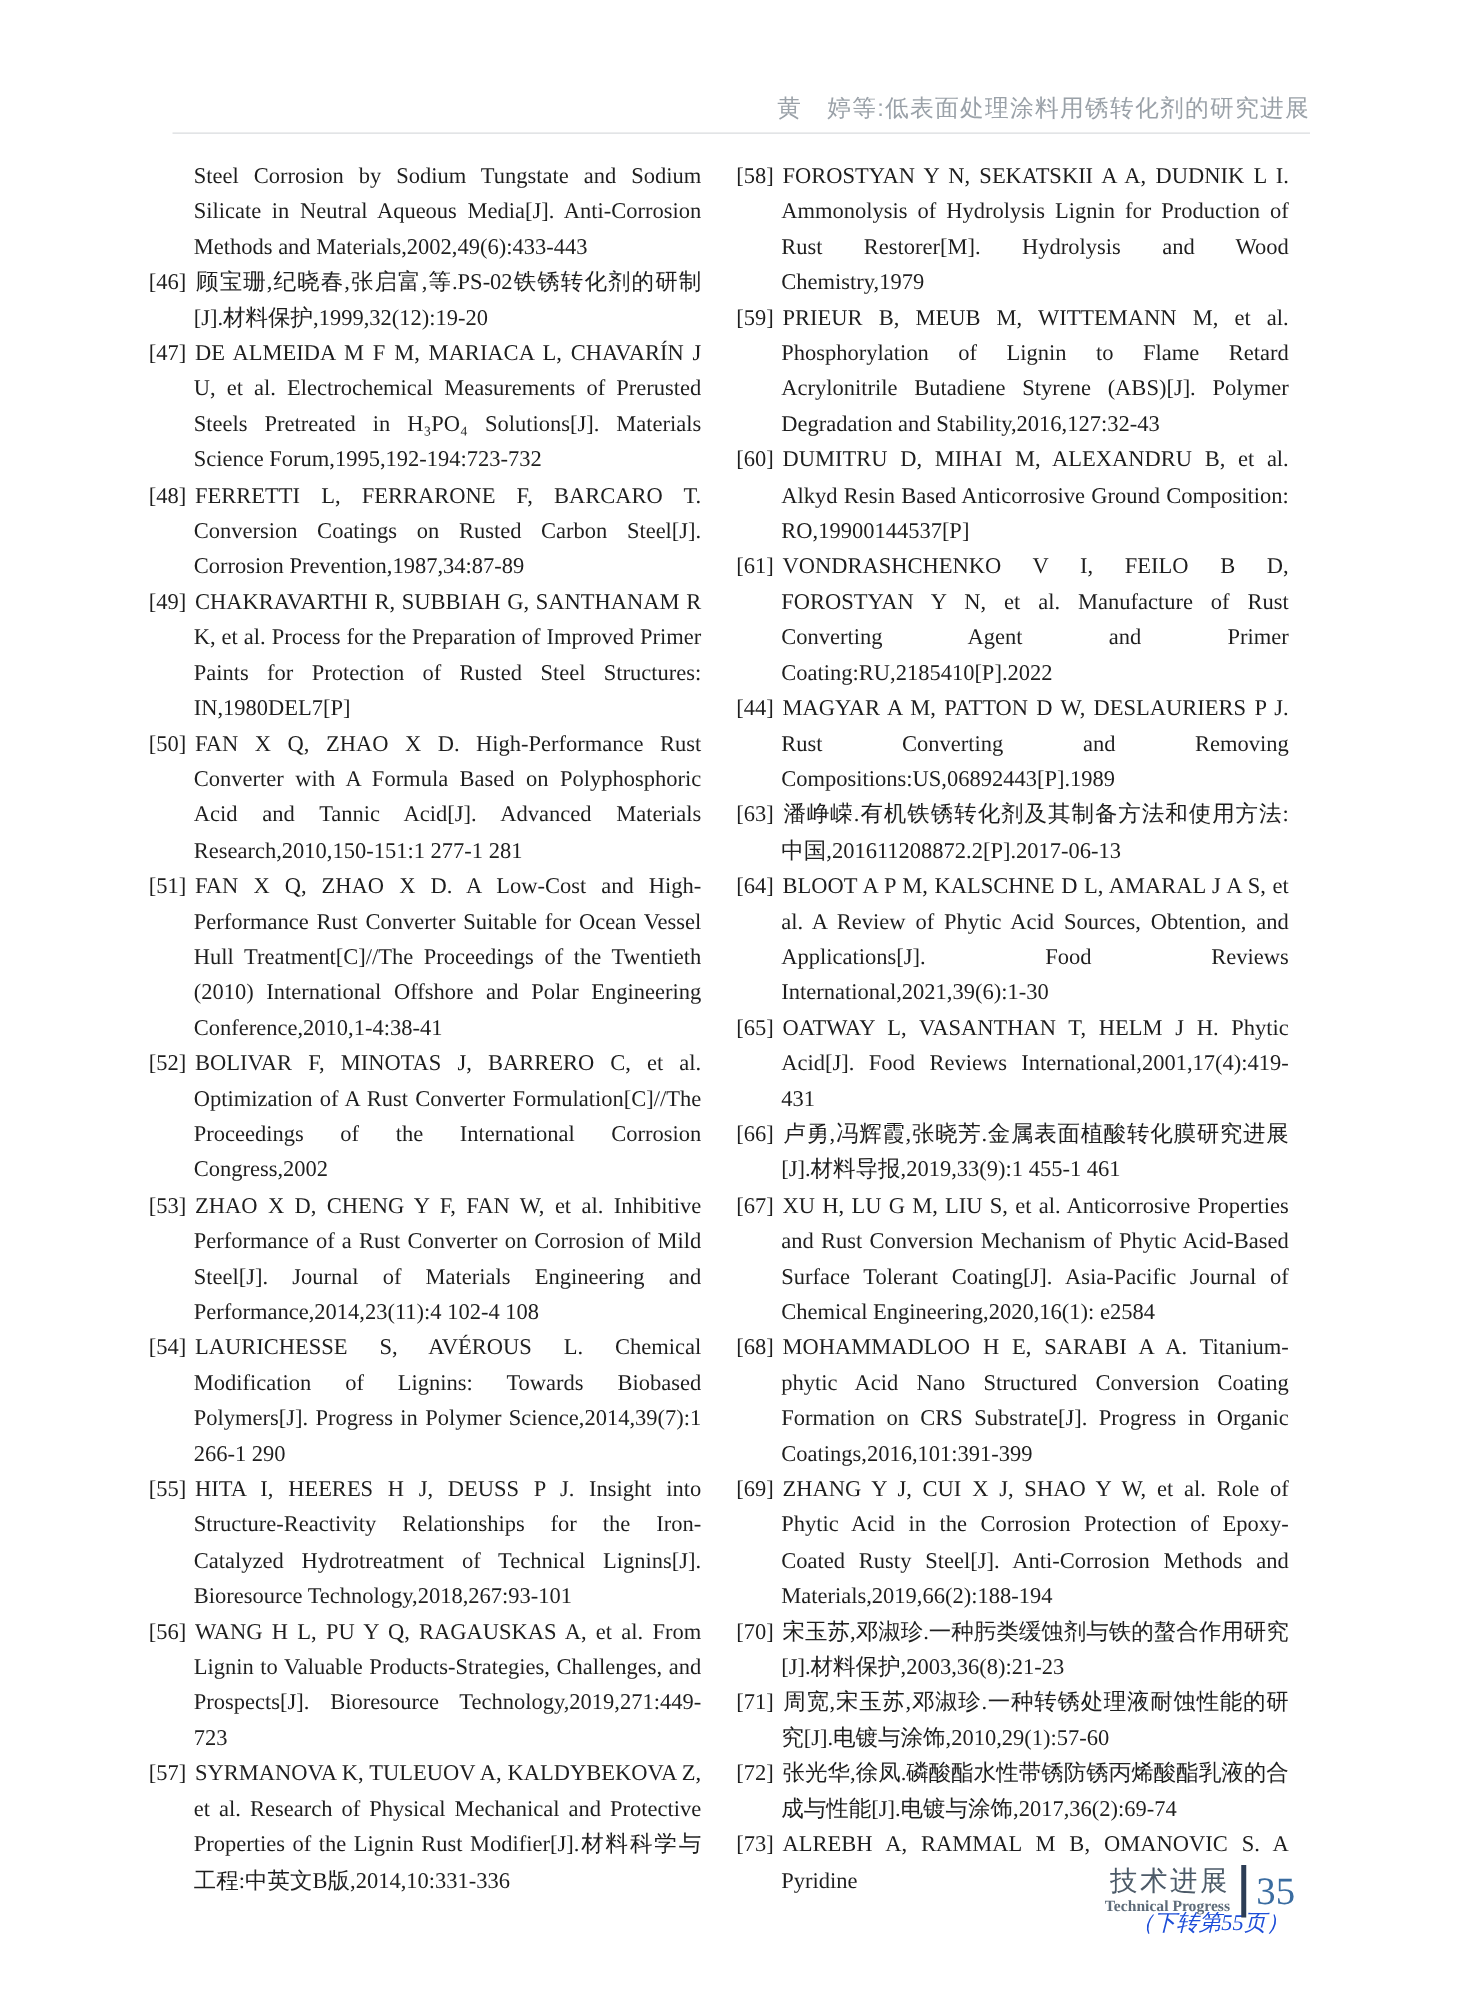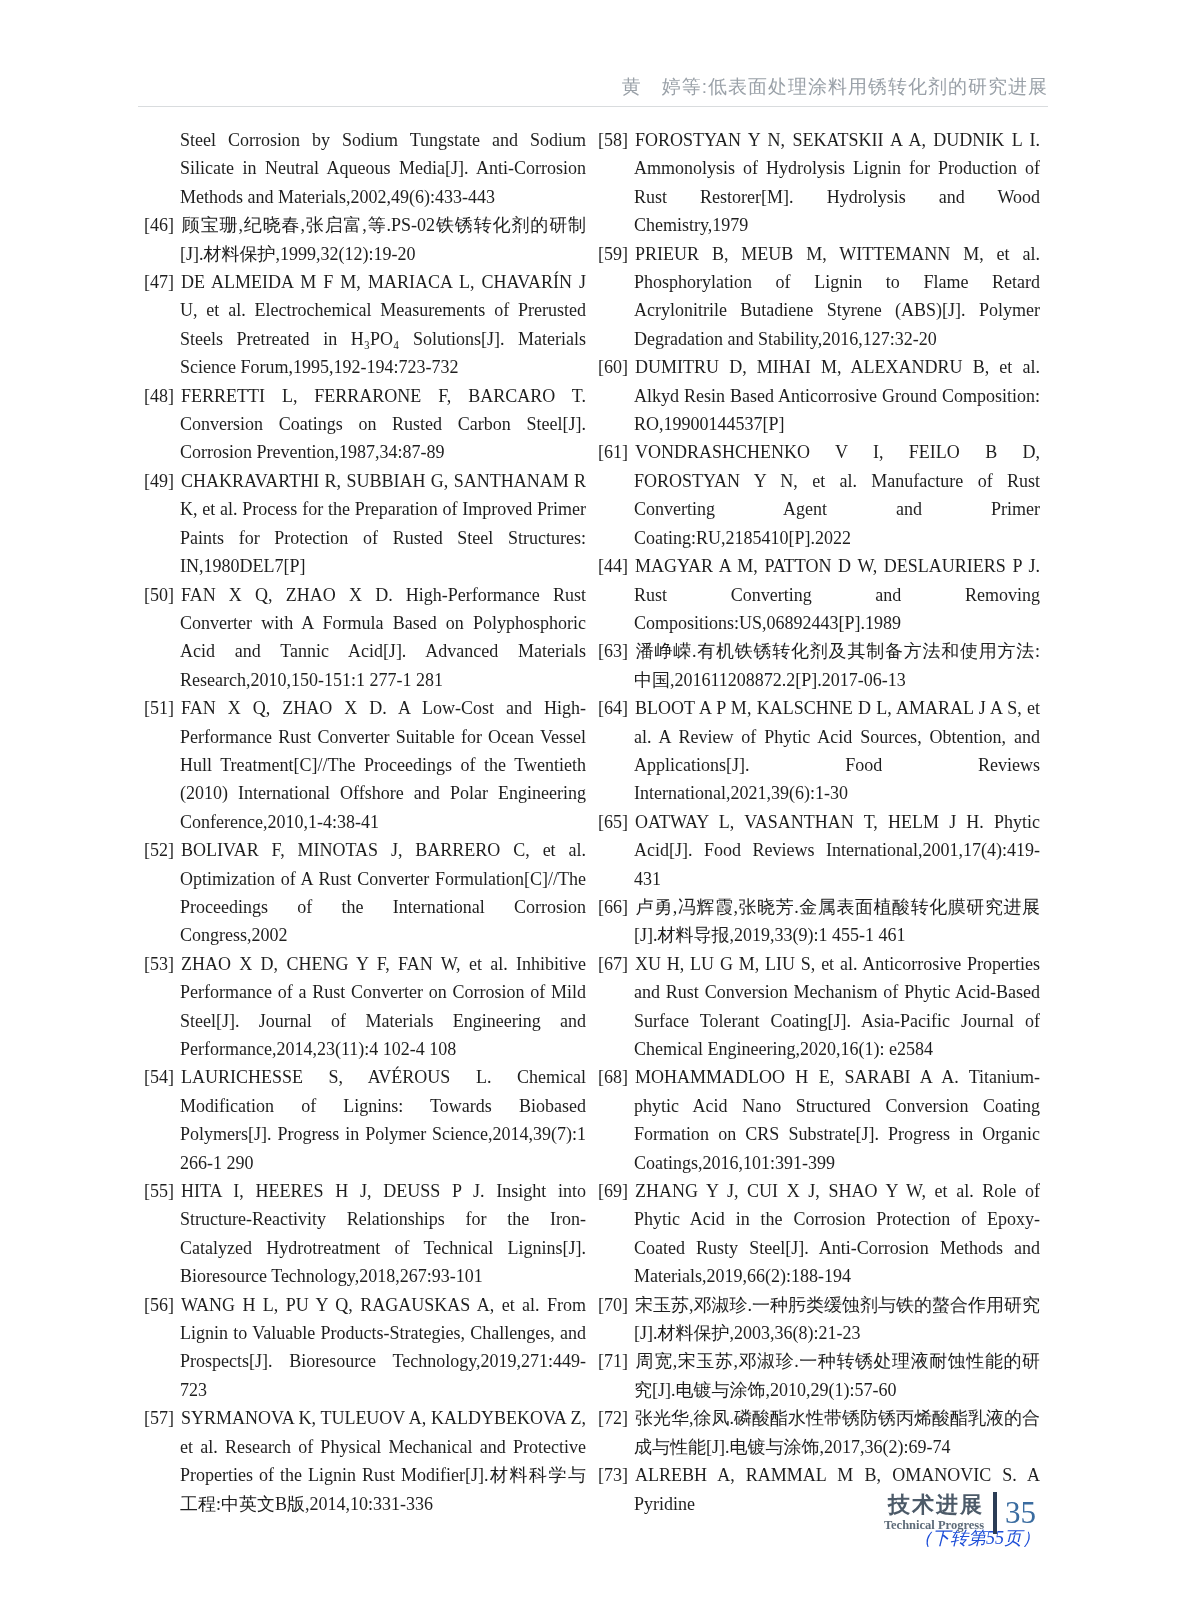--- a/index.html
+++ b/index.html
@@ -32,24 +32,24 @@
     position: absolute;
     top: 106px;
     left: 138px;
     width: 910px;
     height: 0;
     border-top: 1px solid #d9dcde;
   }
   .columns {
     position: absolute;
     top: 126px;
-    left: 144px;
+    left: 119px;
     width: 912px;
     display: flex;
-    gap: 12px;
+    gap: 28px;
   }
   .col {
     width: 442px;
     flex: 0 0 442px;
   }
   .ref, .ref-cont {
     margin: 0;
     font-size: 18px;
     line-height: 28.4px;
     text-align: justify;
@@ -82,21 +82,21 @@
     align-items: center;
   }
   .footer-section {
     display: flex;
     flex-direction: column;
     align-items: flex-end;
     margin-right: 9px;
   }
   .footer-cn {
     font-family: "Liberation Sans", "DejaVu Sans", sans-serif;
-    font-weight: 700;
+    font-weight: 400;
     font-size: 22px;
     line-height: 24px;
     color: #4c5a68;
     letter-spacing: 2px;
   }
   .footer-en {
     font-family: "Liberation Serif", "DejaVu Serif", serif;
     font-weight: 700;
     font-size: 12.5px;
     line-height: 16px;
@@ -137,21 +137,21 @@
       <p class="ref"><span class="ref-id">[52]</span><span class="ref-text">BOLIVAR F, MINOTAS J, BARRERO C, et al. Optimization of A Rust Converter Formulation[C]//The Proceedings of the International Corrosion Congress,2002</span></p>
       <p class="ref"><span class="ref-id">[53]</span><span class="ref-text">ZHAO X D, CHENG Y F, FAN W, et al. Inhibitive Performance of a Rust Converter on Corrosion of Mild Steel[J]. Journal of Materials Engineering and Performance,2014,23(11):4 102-4 108</span></p>
       <p class="ref"><span class="ref-id">[54]</span><span class="ref-text">LAURICHESSE S, AVÉROUS L. Chemical Modification of Lignins: Towards Biobased Polymers[J]. Progress in Polymer Science,2014,39(7):1 266-1 290</span></p>
       <p class="ref"><span class="ref-id">[55]</span><span class="ref-text">HITA I, HEERES H J, DEUSS P J. Insight into Structure-Reactivity Relationships for the Iron-Catalyzed Hydrotreatment of Technical Lignins[J]. Bioresource Technology,2018,267:93-101</span></p>
       <p class="ref"><span class="ref-id">[56]</span><span class="ref-text">WANG H L, PU Y Q, RAGAUSKAS A, et al. From Lignin to Valuable Products-Strategies, Challenges, and Prospects[J]. Bioresource Technology,2019,271:449-723</span></p>
       <p class="ref"><span class="ref-id">[57]</span><span class="ref-text">SYRMANOVA K, TULEUOV A, KALDYBEKOVA Z, et al. Research of Physical Mechanical and Protective Properties of the Lignin Rust Modifier[J].材料科学与工程:中英文B版,2014,10:331-336</span></p>
     </div>
 
     <div class="col">
       <p class="ref"><span class="ref-id">[58]</span><span class="ref-text">FOROSTYAN Y N, SEKATSKII A A, DUDNIK L I. Ammonolysis of Hydrolysis Lignin for Production of Rust Restorer[M]. Hydrolysis and Wood Chemistry,1979</span></p>
-      <p class="ref"><span class="ref-id">[59]</span><span class="ref-text">PRIEUR B, MEUB M, WITTEMANN M, et al. Phosphorylation of Lignin to Flame Retard Acrylonitrile Butadiene Styrene (ABS)[J]. Polymer Degradation and Stability,2016,127:32-20</span></p>
+      <p class="ref"><span class="ref-id">[59]</span><span class="ref-text">PRIEUR B, MEUB M, WITTEMANN M, et al. Phosphorylation of Lignin to Flame Retard Acrylonitrile Butadiene Styrene (ABS)[J]. Polymer Degradation and Stability,2016,127:32-43</span></p>
       <p class="ref"><span class="ref-id">[60]</span><span class="ref-text">DUMITRU D, MIHAI M, ALEXANDRU B, et al. Alkyd Resin Based Anticorrosive Ground Composition: RO,19900144537[P]</span></p>
       <p class="ref"><span class="ref-id">[61]</span><span class="ref-text">VONDRASHCHENKO V I, FEILO B D, FOROSTYAN Y N, et al. Manufacture of Rust Converting Agent and Primer Coating:RU,2185410[P].2022</span></p>
       <p class="ref"><span class="ref-id">[44]</span><span class="ref-text">MAGYAR A M, PATTON D W, DESLAURIERS P J. Rust Converting and Removing Compositions:US,06892443[P].1989</span></p>
       <p class="ref"><span class="ref-id">[63]</span><span class="ref-text">潘峥嵘.有机铁锈转化剂及其制备方法和使用方法:中国,201611208872.2[P].2017-06-13</span></p>
       <p class="ref"><span class="ref-id">[64]</span><span class="ref-text">BLOOT A P M, KALSCHNE D L, AMARAL J A S, et al. A Review of Phytic Acid Sources, Obtention, and Applications[J]. Food Reviews International,2021,39(6):1-30</span></p>
       <p class="ref"><span class="ref-id">[65]</span><span class="ref-text">OATWAY L, VASANTHAN T, HELM J H. Phytic Acid[J]. Food Reviews International,2001,17(4):419-431</span></p>
       <p class="ref"><span class="ref-id">[66]</span><span class="ref-text">卢勇,冯辉霞,张晓芳.金属表面植酸转化膜研究进展[J].材料导报,2019,33(9):1 455-1 461</span></p>
       <p class="ref"><span class="ref-id">[67]</span><span class="ref-text">XU H, LU G M, LIU S, et al. Anticorrosive Properties and Rust Conversion Mechanism of Phytic Acid-Based Surface Tolerant Coating[J]. Asia-Pacific Journal of Chemical Engineering,2020,16(1): e2584</span></p>
       <p class="ref"><span class="ref-id">[68]</span><span class="ref-text">MOHAMMADLOO H E, SARABI A A. Titanium-phytic Acid Nano Structured Conversion Coating Formation on CRS Substrate[J]. Progress in Organic Coatings,2016,101:391-399</span></p>
       <p class="ref"><span class="ref-id">[69]</span><span class="ref-text">ZHANG Y J, CUI X J, SHAO Y W, et al. Role of Phytic Acid in the Corrosion Protection of Epoxy-Coated Rusty Steel[J]. Anti-Corrosion Methods and Materials,2019,66(2):188-194</span></p>

